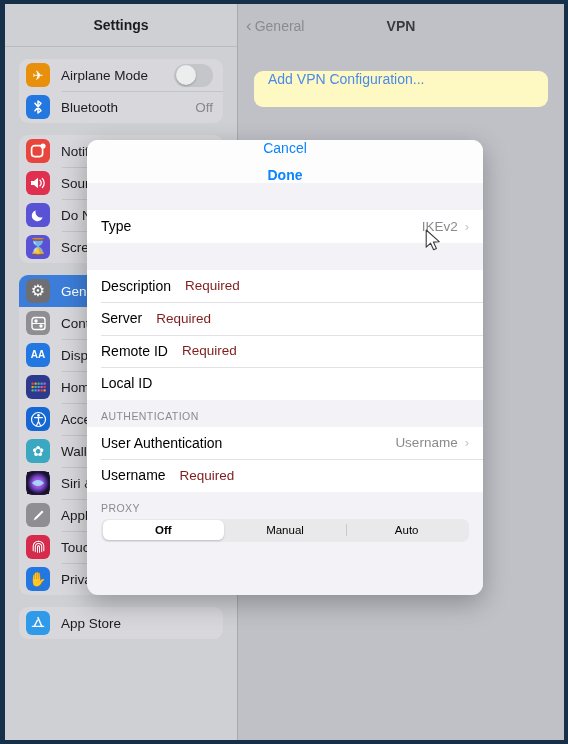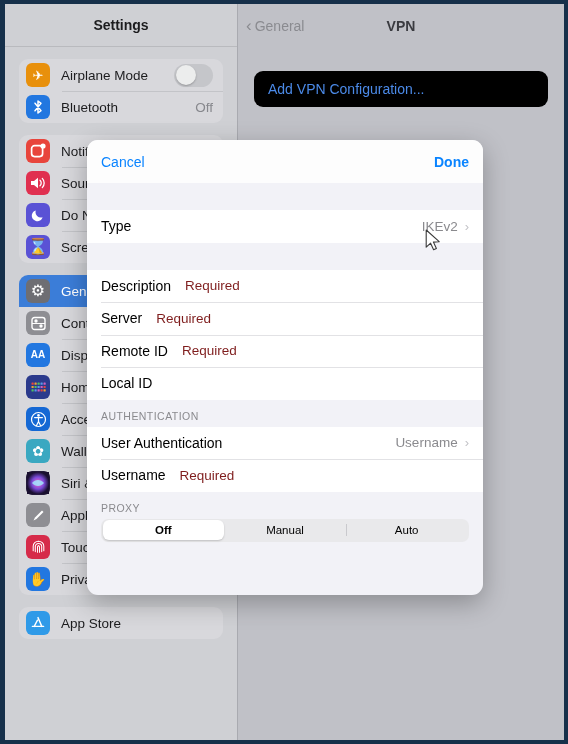--- a/index.html
+++ b/index.html
@@ -102,24 +102,24 @@
   }
   #back-btn .chev {
     font-size: 17px; margin-right: 3px; line-height: 1;
   }
   #detail-title {
     width: 100%; text-align: center;
     font-size: 14px; font-weight: bold; color: #3a3b40;
   }
   #add-vpn-card {
     margin: 24px 16px 0 16px;
-    background: #000000;
+    background: #fef9c3;
     border-radius: 9px;
     height: 36px;
-    display: flex; align-items: center;
+    display: flex; 
     padding: 0 14px;
   }
   #add-vpn-card .link {
     font-size: 14px; color: #4b8ae8;
   }
 
   
   #modal {
     position: absolute;
     left: 82px; top: 136px;
@@ -127,20 +127,21 @@
     background: #f2f2f7;
     border-radius: 11px;
     overflow: hidden;
     box-shadow: 0 8px 26px rgba(0,0,0,.28);
   }
   #modal-bar {
     height: 43px;
     background: #fdfdfd;
     display: flex; align-items: center; justify-content: space-between;
     padding: 0 14px;
+    flex-direction: column;
   }
   #modal-cancel { font-size: 14px; color: #0a84ff; }
   #modal-done { font-size: 14px; color: #0a84ff; font-weight: bold; }
 
   .sec-gap { height: 27px; background: #f2f2f7; }
   .sec-head {
     height: 27px; background: #f2f2f7;
     display: flex; align-items: flex-end;
     padding: 0 0 5px 14px;
     font-size: 10.5px; color: #8a8a8e; letter-spacing: .45px;

